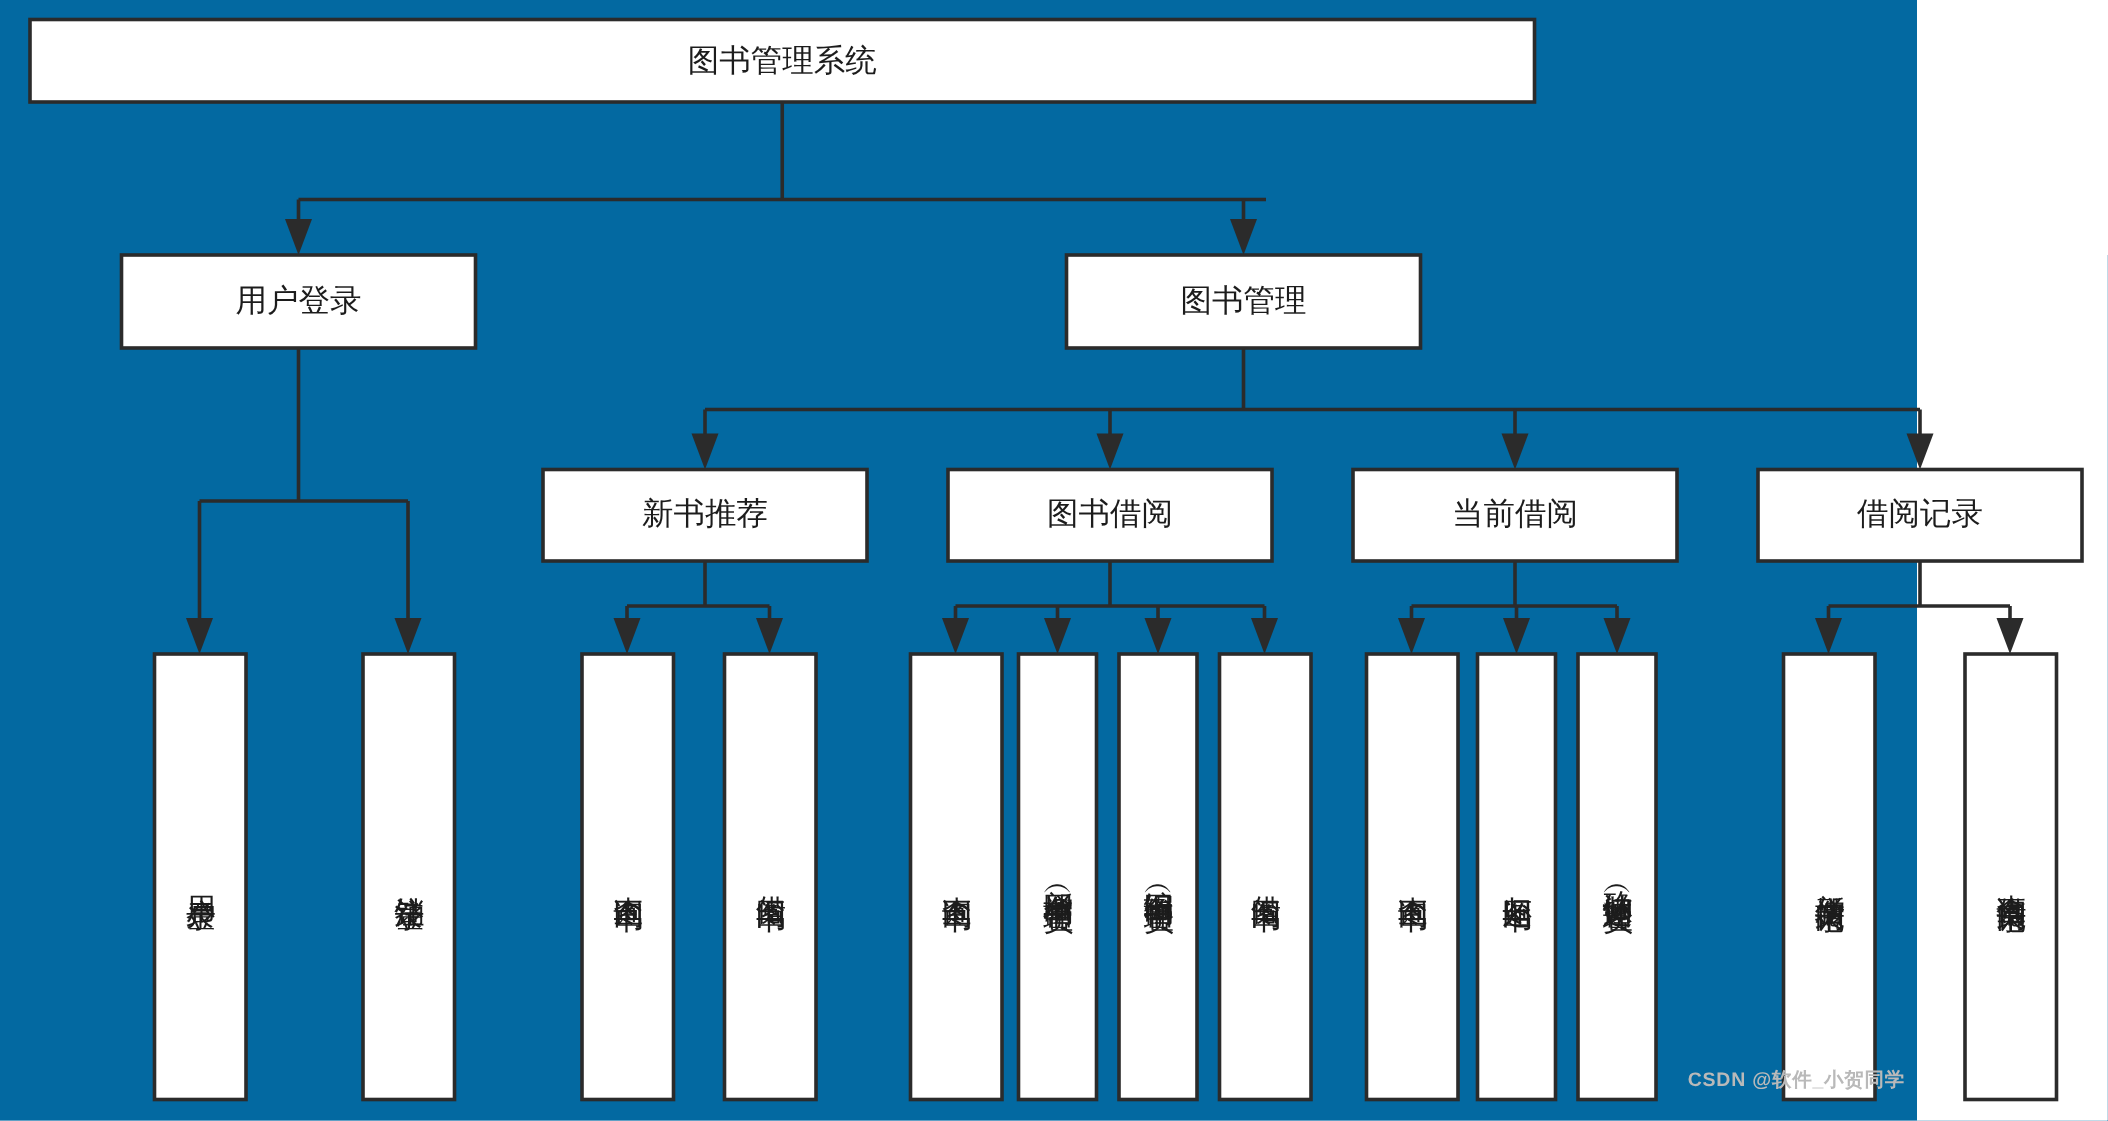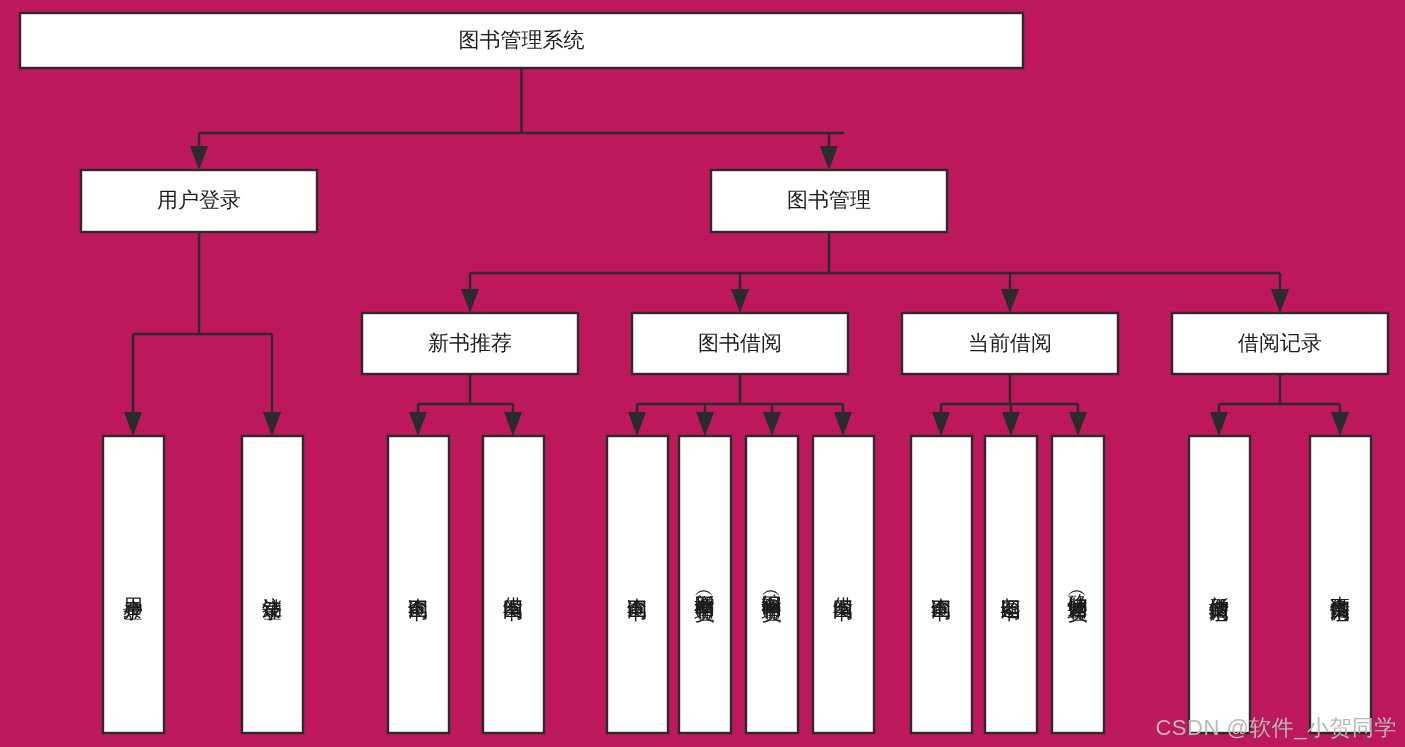--- a/index.html
+++ b/index.html
@@ -8,23 +8,23 @@
     background: #ffffff;
   }
   body {
     width: 1405px;
     height: 747px;
     font-family: "Liberation Sans", "DejaVu Sans", sans-serif;
     overflow: hidden;
   }
   #diagram-root {
     position: relative;
-    width: 1405px;
+    width: 1278px;
     height: 747px;
-    background: #be185d;
+    background: #0369a1;
   }
   svg#flow {
     position: absolute;
     left: 0;
     top: 0;
     width: 1405px;
     height: 747px;
     display: block;
   }
   .node-rect {
@@ -55,27 +55,28 @@
     fill: none;
     stroke-linecap: butt;
   }
   .arrow-head {
     fill: #2b2b2b;
     stroke: none;
   }
   .watermark {
     position: absolute;
     right: 8px;
-    bottom: 4px;
-    font-family: "Liberation Sans", "DejaVu Sans", sans-serif;
-    font-size: 22px;
+    bottom: 18px;
+    font-family: "Liberation Sans", "DejaVu Sans", sans-serif;
+    font-size: 13px;
     color: #b9b9b9;
     letter-spacing: 0.5px;
     white-space: nowrap;
     user-select: none;
+    font-weight: bold;
   }
 </style>
 </head>
 <body>
 
 <div id="diagram-root">
 
   <svg id="flow" viewBox="0 0 1405 747" xmlns="http://www.w3.org/2000/svg">
 
     <g>

